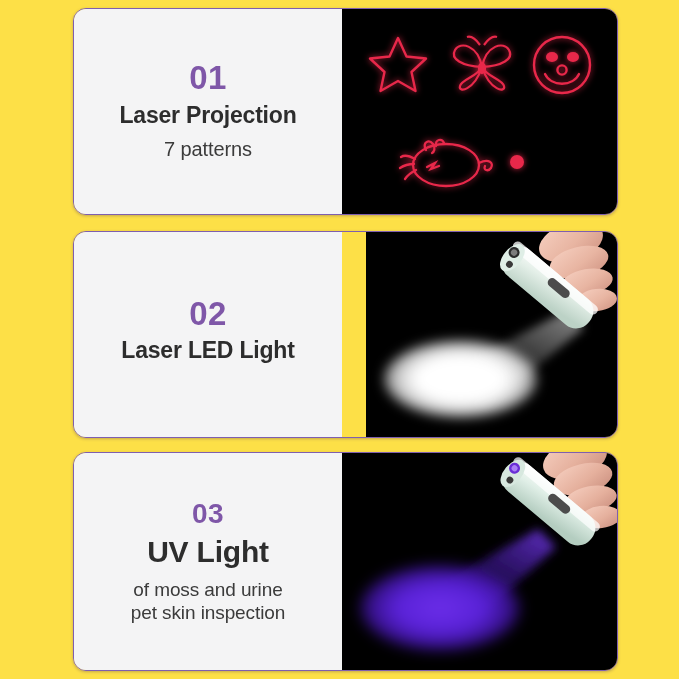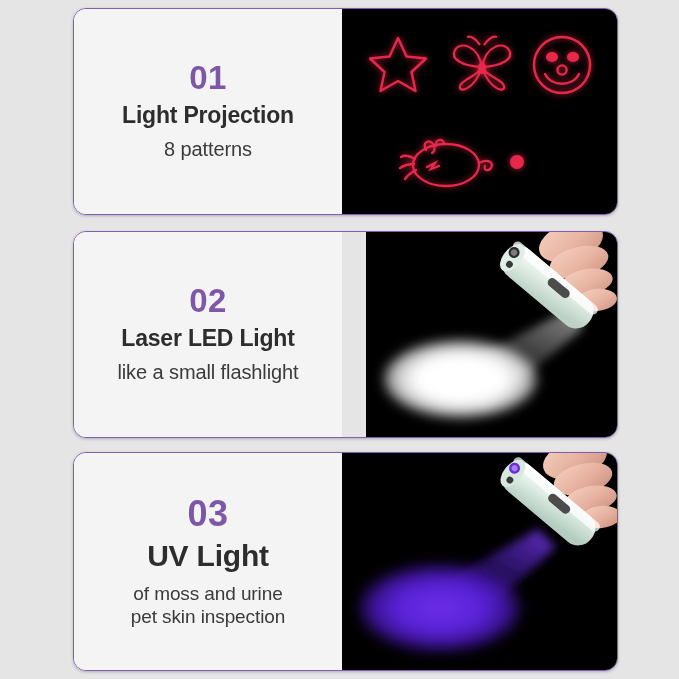--- a/index.html
+++ b/index.html
@@ -10,21 +10,21 @@
     width: 679px;
     height: 679px;
     background: #9171c4;
     font-family: "Liberation Sans", sans-serif;
     overflow: hidden;
   }
   .board {
     position: relative;
     width: 679px;
     height: 679px;
-    background: #e5e5e5;
+    background: #fde047;
     box-sizing: border-box;
   }
   .card {
     position: absolute;
     left: 73px;
     width: 545px;
     display: flex;
     flex-direction: row;
     border-radius: 13px;
     overflow: hidden;
@@ -65,21 +65,21 @@
     white-space: nowrap;
   }
   .sub {
     color: #3b3b3b;
     font-weight: normal;
     font-size: 20px;
     line-height: 1.22;
     text-align: center;
     letter-spacing: -0.1px;
   }
-  .card-3 .num { font-size: 36px; margin-bottom: 6px; text-align: right; }
+  .card-3 .num { font-size: 28px; margin-bottom: 6px; text-align: right; }
   .card-3 .title { font-size: 30px; margin-bottom: 10px; }
   .card-3 .sub { font-size: 19px; }
 
   .photo-pane {
     position: relative;
     flex: 1 1 auto;
     background: #000000;
     overflow: hidden;
   }
 
@@ -114,22 +114,22 @@
   }
 </style>
 </head>
 <body>
 
 <div class="board">
 
   <div class="card card-1">
     <div class="text-pane">
       <div class="num">01</div>
-      <div class="title">Light Projection</div>
-      <div class="sub">8 patterns</div>
+      <div class="title">Laser Projection</div>
+      <div class="sub">7 patterns</div>
     </div>
     <div class="photo-pane">
 
       <div class="laser" style="left:26px; top:26px;">
         <svg width="60" height="58" viewBox="0 0 60 58" class="glow">
           <polygon points="30,3 38.5,21.5 58,23.5 43.5,37 47.5,56 30,46 12.5,56 16.5,37 2,23.5 21.5,21.5" fill="none" stroke="#e8284a" stroke-width="2.4" stroke-linejoin="round"></polygon>
         </svg>
       </div>
 
       <div class="laser" style="left:106px; top:24px;">
@@ -177,21 +177,20 @@
           <circle cx="11" cy="11" r="7" fill="#e8284a"></circle>
         </svg>
       </div>
     </div>
   </div>
 
   <div class="card card-2">
     <div class="text-pane">
       <div class="num">02</div>
       <div class="title">Laser LED Light</div>
-      <div class="sub">like a small flashlight</div>
     </div>
     <div class="photo-pane">
       <div class="beam-scene">
 
         <svg width="277" height="207" viewBox="0 0 277 207" style="position:absolute;inset:0;">
           <defs>
             <linearGradient id="beamW" x1="1" y1="0" x2="0.15" y2="1">
               <stop offset="0%" stop-color="#ffffff" stop-opacity="0.55"></stop>
               <stop offset="45%" stop-color="#ffffff" stop-opacity="0.22"></stop>
               <stop offset="100%" stop-color="#ffffff" stop-opacity="0.05"></stop>

